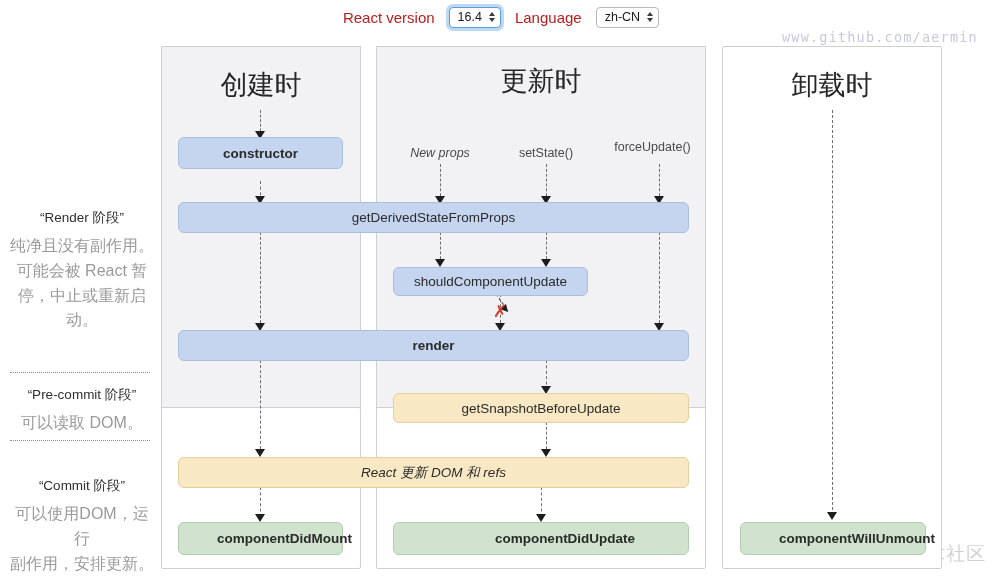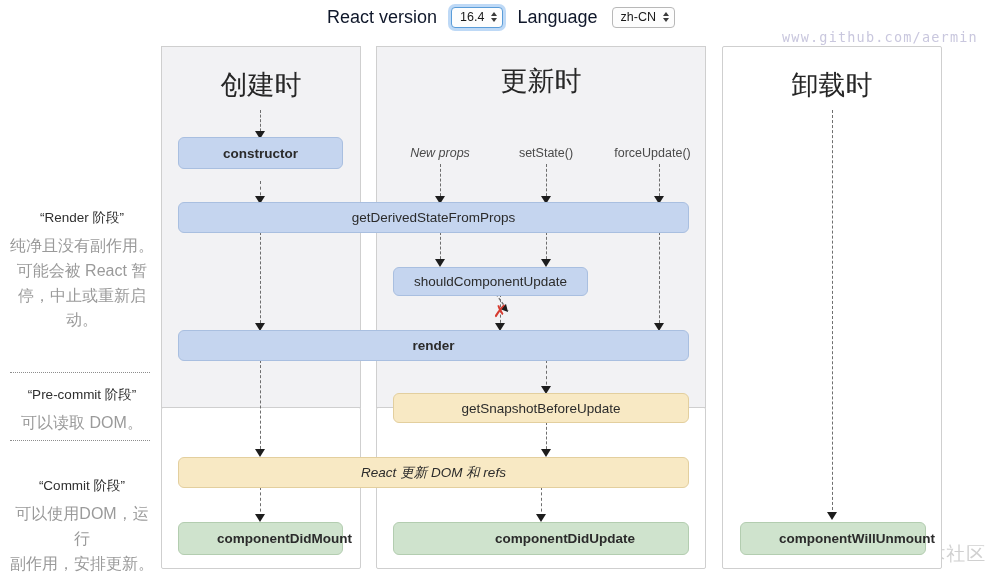--- a/index.html
+++ b/index.html
@@ -10,21 +10,21 @@
     font-family: "Liberation Sans", "DejaVu Sans", sans-serif;
     overflow: hidden;
   }
   #stage { position: relative; width: 1002px; height: 583px; background: #fff; }
 
   
   .controls {
     position: absolute; top: 0; left: 0; width: 1002px; height: 34px;
     display: flex; align-items: center; justify-content: center; gap: 14px;
   }
-  .ctl-label { font-size: 18px; color: #0f172a; }
+  .ctl-label { font-size: 15px; color: #b91c1c; }
   .select-box {
     display: inline-flex; align-items: center; gap: 6px;
     border: 1px solid #b8b8b8; border-radius: 4px;
     background: #fdfdfd; padding: 2px 5px 2px 8px; height: 21px;
     font-size: 12.5px; color: #1a1a1a;
   }
   .select-box.focused {
     border-color: #5b9dd9;
     box-shadow: 0 0 0 3px rgba(110,170,235,0.45);
   }
@@ -169,21 +169,21 @@
   <div class="col" style="left:376px; top:407px; width:330px; height:162px;"></div>
 
   <div class="col" style="left:722px; top:46px; width:220px; height:523px;"></div>
 
   <div class="col-title" style="left:161px; top:67px; width:200px;">创建时</div>
   <div class="col-title" style="left:376px; top:63px; width:330px;">更新时</div>
   <div class="col-title" style="left:722px; top:67px; width:220px;">卸载时</div>
 
   <div class="trigger it" style="left:440px; top:146px;">New props</div>
   <div class="trigger" style="left:546px; top:146px;">setState()</div>
-  <div class="trigger" style="left:647px; top:146px;padding-left:11px;">forceUpdate()</div>
+  <div class="trigger" style="left:647px; top:140px;padding-left:11px;">forceUpdate()</div>
 
   <div class="vline" style="left:260px; top:110px; height:26px;"></div>
   <div class="arrowhead" style="left:260px; top:131px;"></div>
 
   <div class="vline" style="left:260px; top:181px; height:20px;"></div>
   <div class="arrowhead" style="left:260px; top:196px;"></div>
 
   <div class="vline" style="left:440px; top:164px; height:37px;"></div>
   <div class="arrowhead" style="left:440px; top:196px;"></div>
   <div class="vline" style="left:546px; top:164px; height:37px;"></div>

